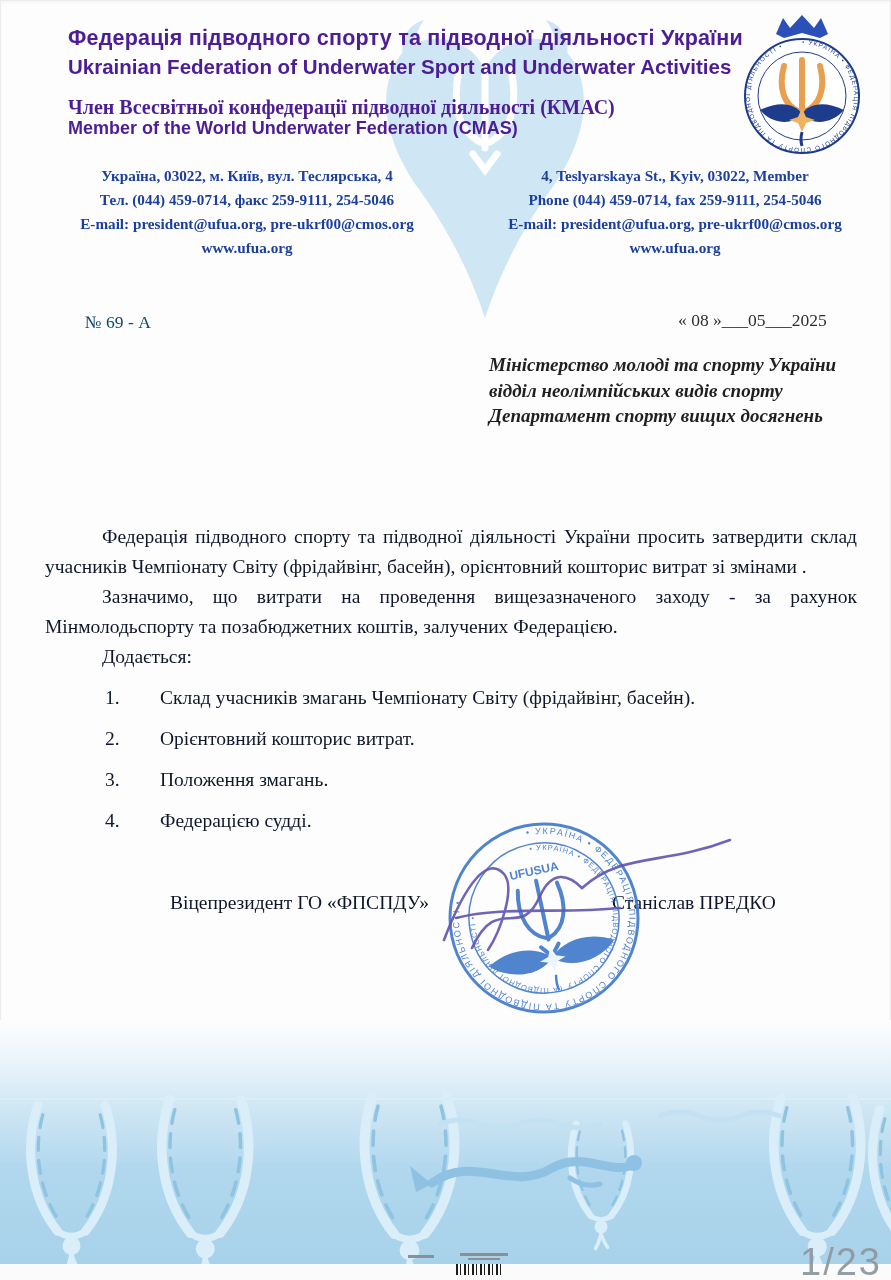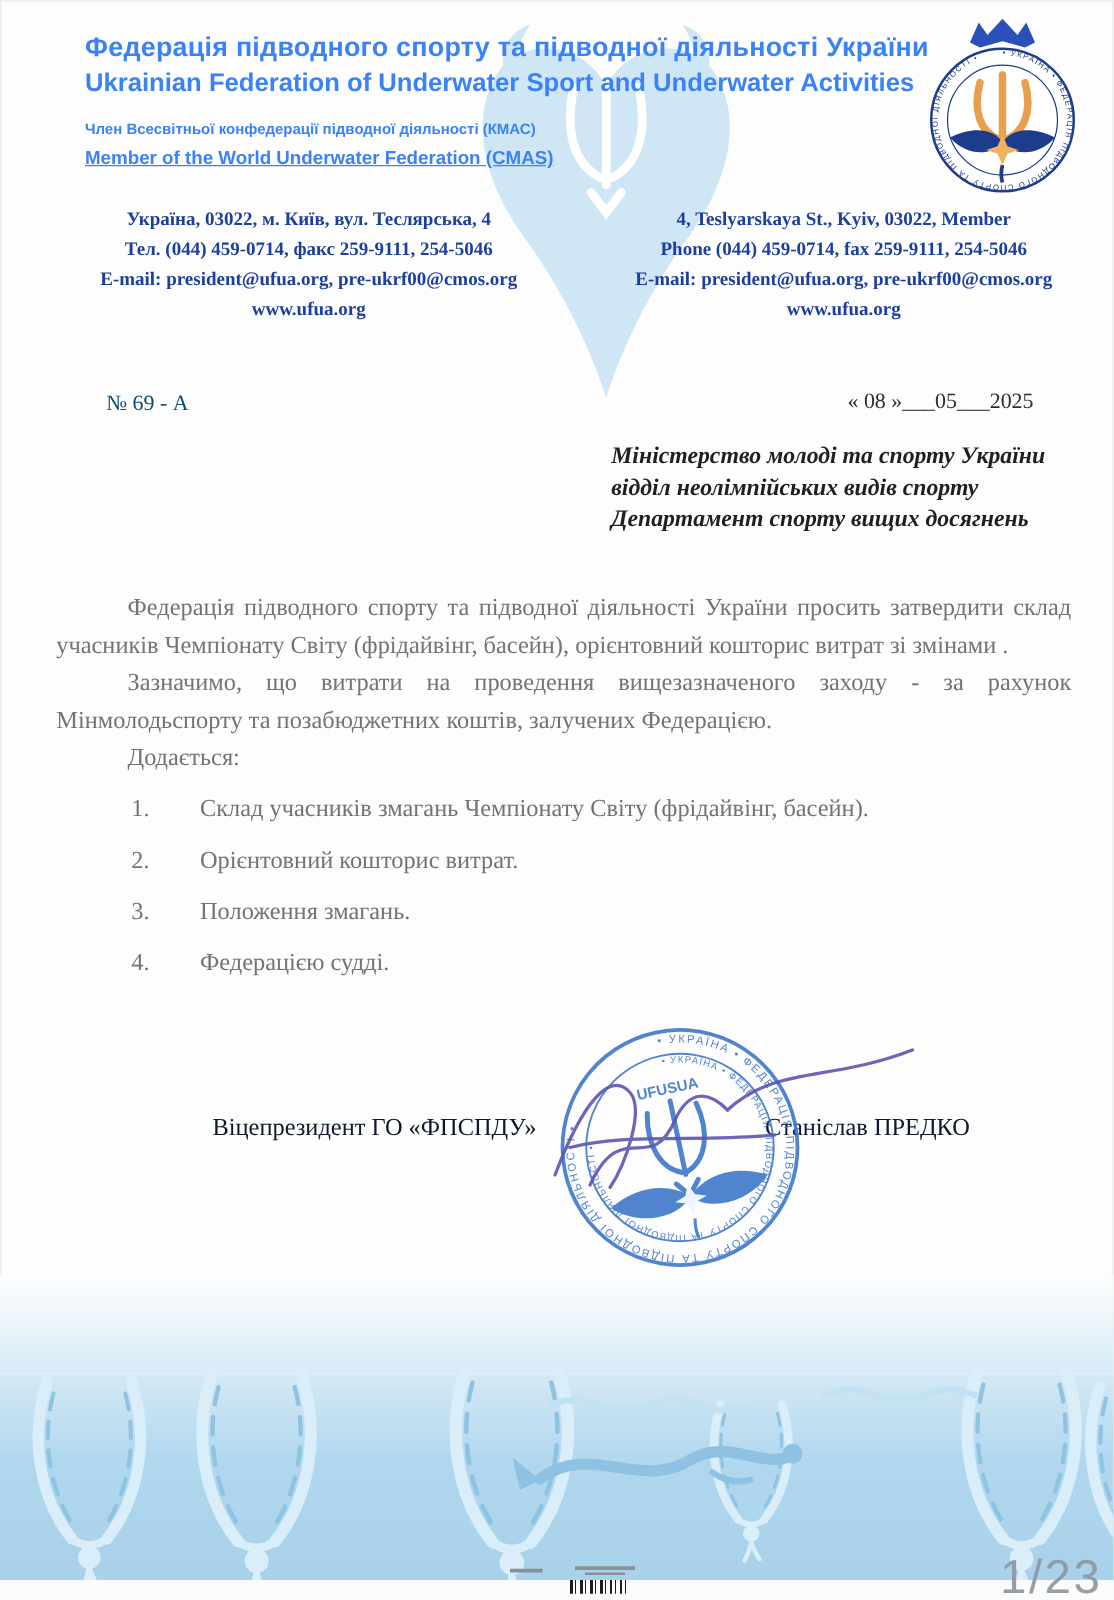--- a/index.html
+++ b/index.html
@@ -1,37 +1,37 @@
 <!DOCTYPE html>
 <html lang="uk"><head>
 <meta charset="utf-8">
 <style>
   html,body{margin:0;padding:0;background:#e9e9e9;}
   .page{position:relative;width:891px;height:1280px;margin:0 auto;background:#fdfdfd;
         font-family:"Liberation Serif",serif;overflow:hidden;
         box-shadow:inset 0 0 0 1px #ececec, inset 0 2px 4px rgba(0,0,0,.04);}
   .abs{position:absolute;}
   
-  .hdr{left:68px;font-family:"Liberation Sans",sans-serif;font-weight:bold;color:#3b82f6;white-space:nowrap;}
+  .hdr{left:68px;font-family:"Liberation Sans",sans-serif;font-weight:bold;color:#4c1d95;white-space:nowrap;}
   .hdr-uk{top:26px;font-size:21.5px;letter-spacing:.2px;}
   .hdr-en{top:55px;font-size:20.5px;}
-  .mem-uk{top:96px;font-size:12px;}
-  .mem-en{top:118px;font-size:15px;text-decoration:underline;}
+  .mem-uk{top:96px;font-size:20px;font-family:Liberation Serif, serif;}
+  .mem-en{top:118px;font-size:18px;}
   
   .contact{top:164px;width:390px;text-align:center;font-weight:bold;font-size:15.2px;
            line-height:24px;color:#1c3f9e;}
   .contact-uk{left:52px;}
   .contact-en{left:480px;}
   
   .ref-number{left:85px;top:312px;font-size:17.5px;color:#0c4a6e;}
   .ref-date{left:678px;top:310px;font-size:17.5px;color:#2e2e2e;white-space:nowrap;}
   
   .recipient{left:489px;top:352px;font-weight:bold;font-size:19px;line-height:25.5px;color:#1f1f1f;font-style:italic;}
   
-  .letter-body{left:45px;top:472px;width:812px;font-size:19.5px;line-height:30px;color:#737373;text-align:justify;}
+  .letter-body{left:45px;top:522px;width:812px;font-size:19.5px;line-height:30px;color:#0f172a;text-align:justify;}
   .para{text-indent:57px;margin:0;}
   .att-label{text-indent:57px;}
   .att-row{margin-top:11px;margin-left:60px;text-align:left;}
   .att-num{display:inline-block;width:55px;}
   
   .sig{top:892px;font-size:19.5px;color:#0f172a;white-space:nowrap;z-index:2;}
   .sig-title{left:170px;}
   .sig-name{left:612px;}
   
   .band{left:0;top:1020px;width:891px;height:244px;

